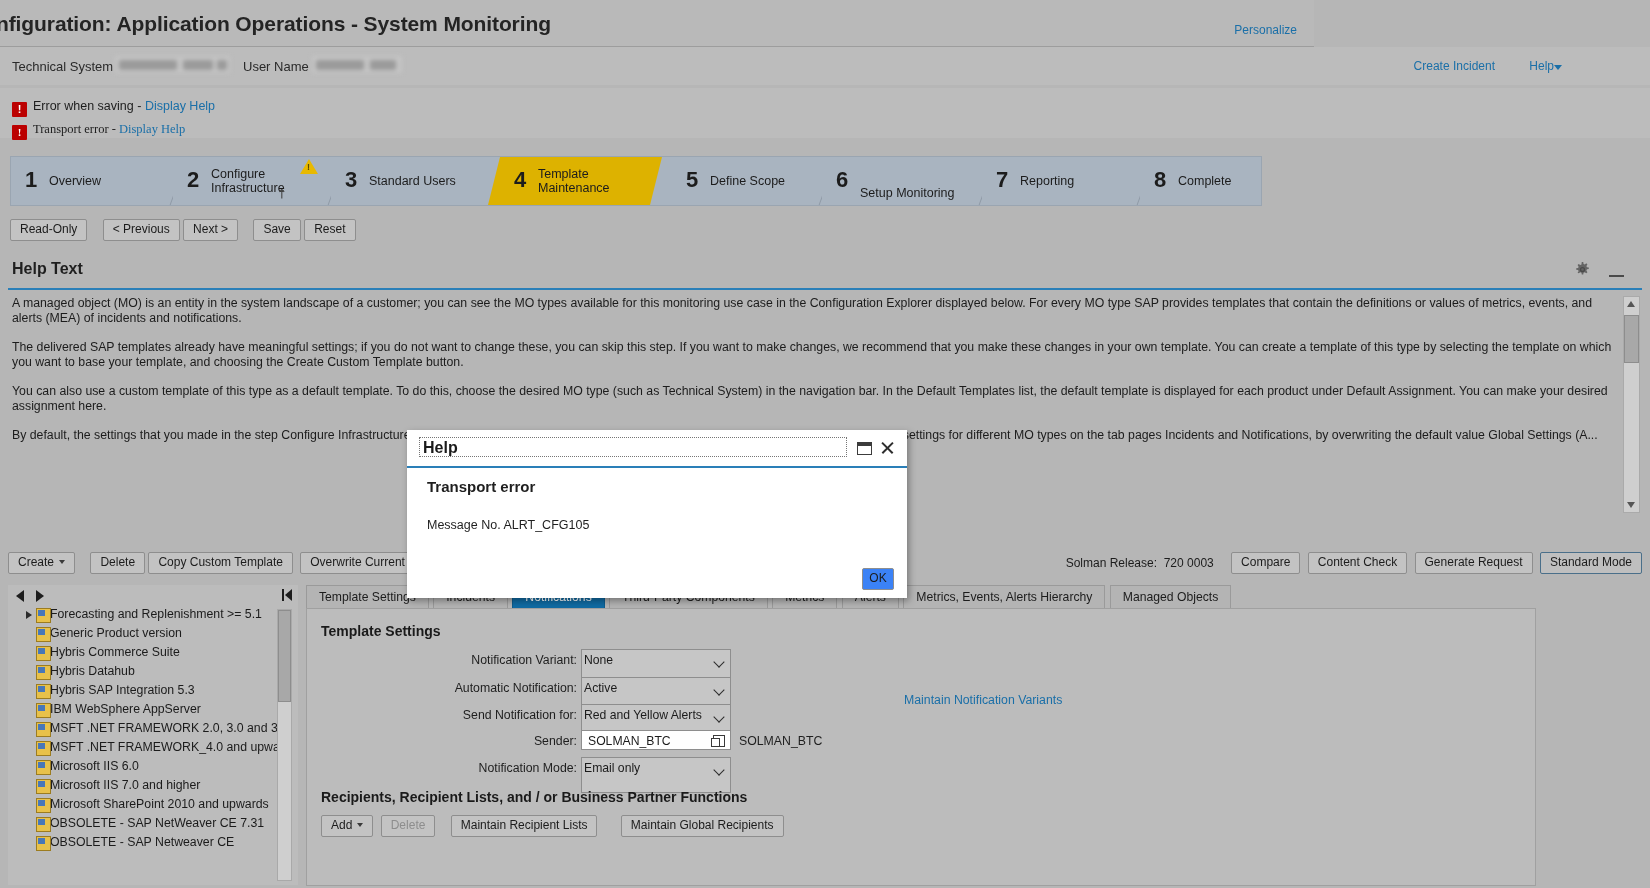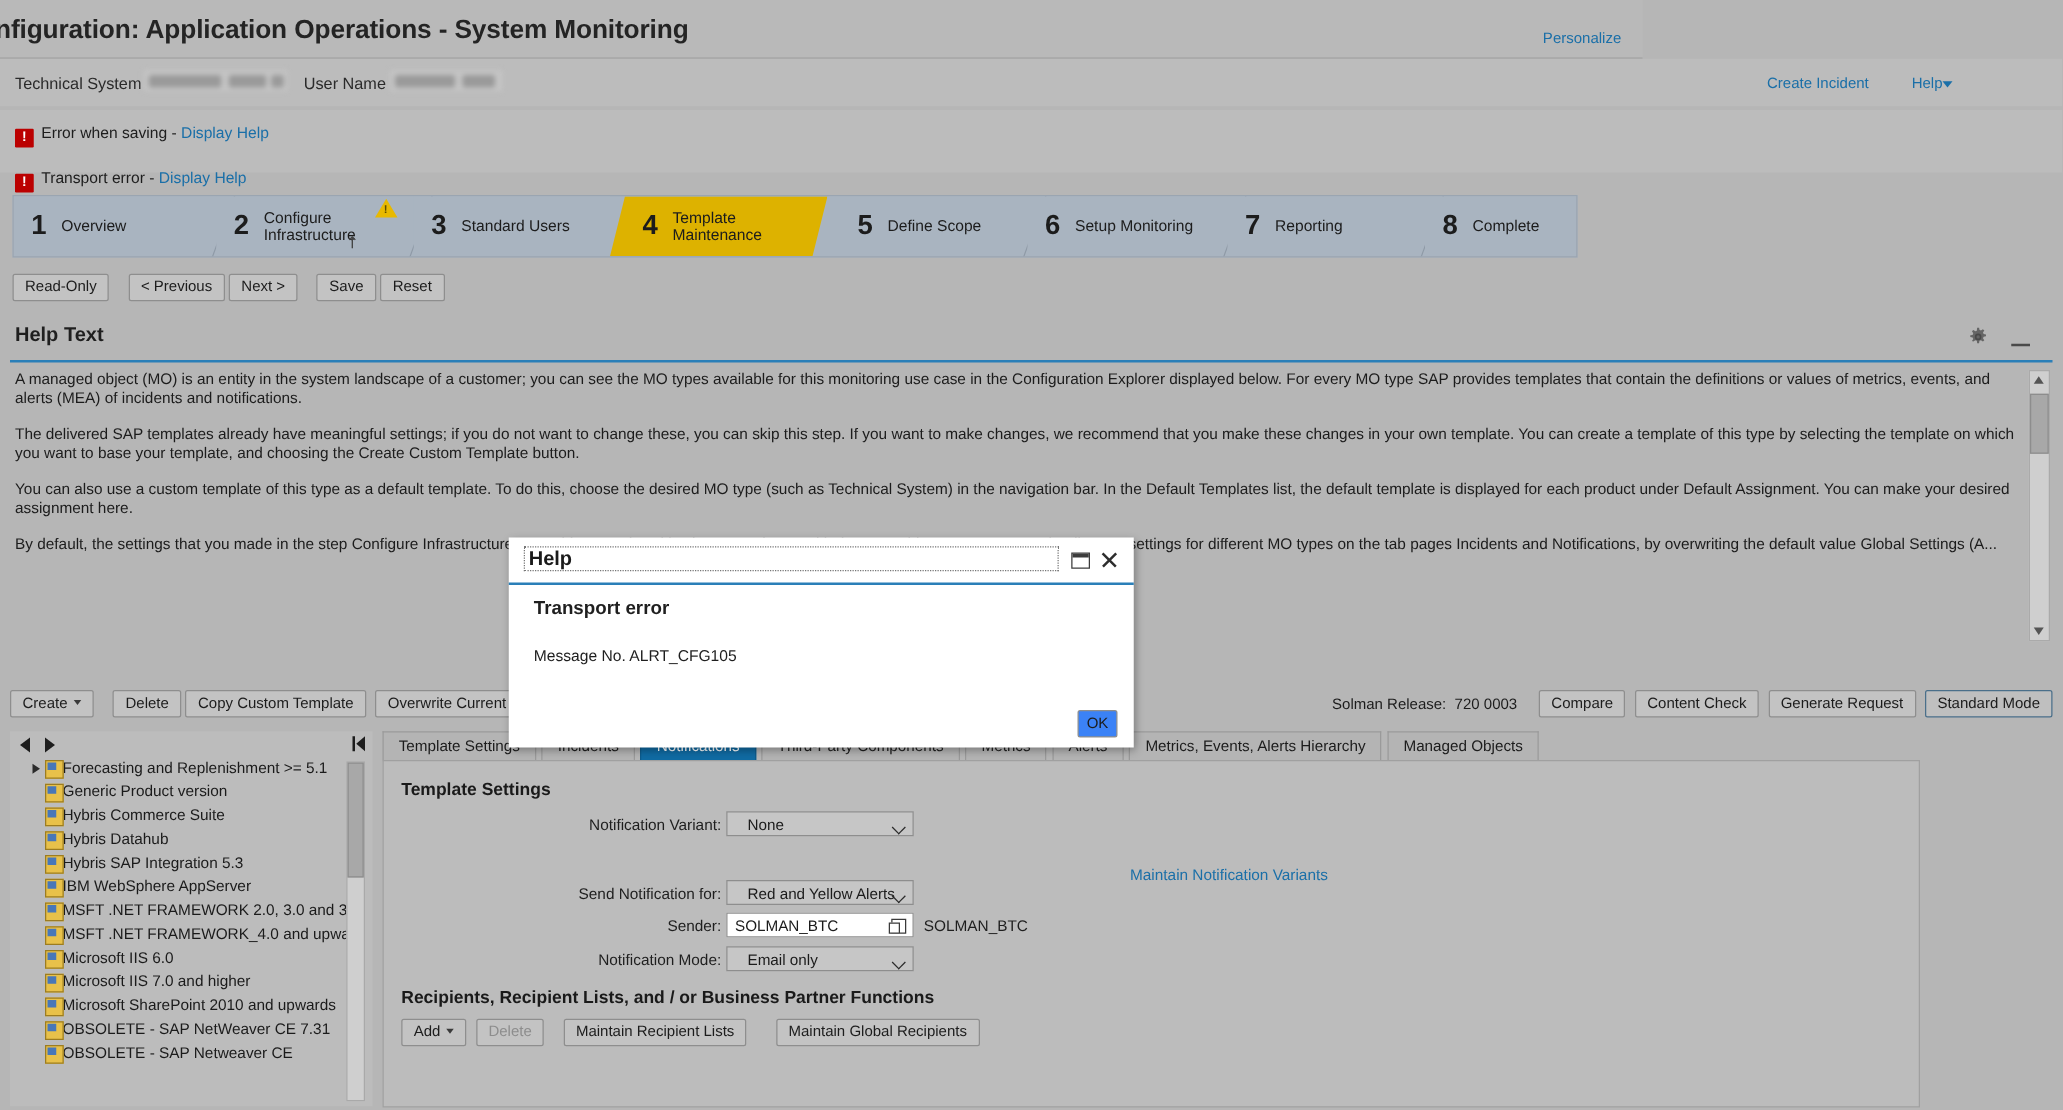--- a/index.html
+++ b/index.html
@@ -503,27 +503,27 @@
     position: absolute;
     right: 0; top: 4px;
     font-size: 12.3px;
     color: #1e1e1e;
     white-space: nowrap;
     text-align: right;
   }
   .selectbox {
     position: absolute;
     left: 0; top: 0;
-    width: 150px; height: 20px;
+    width: 150px; height: 36px;
     background: #c6c6c6;
     border: 1px solid #8e8e8e;
     font-size: 12.2px;
     color: #1b1b1b;
     line-height: 20px;
-    padding-left: 16px;
+    padding-left: 2px;
     cursor: pointer;
     box-sizing: border-box;
   }
   .selectbox .chev {
     position: absolute;
     right: 7px; top: 8px;
     width: 7px; height: 7px;
     border-left: 1.6px solid #2b2b2b;
     border-bottom: 1.6px solid #2b2b2b;
     transform: rotate(-45deg);
@@ -676,21 +676,21 @@
     <div class="help-link">Help</div>
     <div class="help-arrow"></div>
   </div>
 
   <div class="messages">
     <div class="msgrow" style="top:11px;">
       <span class="erricon">!</span><span>Error when saving</span>
       <span>-</span>
       <a>Display Help</a>
     </div>
-    <div class="msgrow" style="top:47px;">
+    <div class="msgrow" style="top:34px;font-family:Liberation Serif, serif;">
       <span class="erricon">!</span><span>Transport error</span>
       <span>-</span>
       <a>Display Help</a>
     </div>
   </div>
 
   <div class="roadmap">
     <div class="rstep" style="left:0px; width:162px;">
       <div class="skew"></div>
       <div class="num">1</div>
@@ -715,21 +715,21 @@
     </div>
     <div class="rstep" style="left:651px; width:160px;">
       <div class="skew"></div>
       <div class="num" style="left:24px;">5</div>
       <div class="txt single" style="left:48px;">Define Scope</div>
       <div class="divider" style="right:-6px;"></div>
     </div>
     <div class="rstep" style="left:811px; width:160px;">
       <div class="skew"></div>
       <div class="num">6</div>
-      <div class="txt single" style="width:120px;">Setup Monitoring</div>
+      <div class="txt single" style="width:120px;margin-top:12px;">Setup Monitoring</div>
       <div class="divider" style="right:-6px;"></div>
     </div>
     <div class="rstep" style="left:971px; width:158px;">
       <div class="skew"></div>
       <div class="num">7</div>
       <div class="txt single">Reporting</div>
       <div class="divider" style="right:-6px;"></div>
     </div>
     <div class="rstep" style="left:1129px; width:121px;">
       <div class="skew"></div>
@@ -828,20 +828,24 @@
     </div>
     <div class="panelbody">
       <div class="sectitle" style="left:14px; top:14px;">Template Settings</div>
 
       <div class="frow" style="left:136px; top:40px; width:420px;">
         <span class="flabel" style="right:286px;">Notification Variant:</span>
         <div class="selectbox" style="left:138px;"><span>None</span><span class="chev"></span></div>
       </div>
       <div class="bluelink" style="left:597px; top:84px;">Maintain Notification Variants</div>
 
+      <div class="frow" style="left:136px; top:68px; width:420px;">
+        <span class="flabel" style="right:286px;">Automatic Notification:</span>
+        <div class="selectbox" style="left:138px;"><span>Active</span><span class="chev"></span></div>
+      </div>
 
       <div class="frow" style="left:136px; top:95px; width:420px;">
         <span class="flabel" style="right:286px;">Send Notification for:</span>
         <div class="selectbox" style="left:138px;"><span>Red and Yellow Alerts</span><span class="chev"></span></div>
       </div>
 
       <div class="frow" style="left:136px; top:121px; width:420px;">
         <span class="flabel" style="right:286px;">Sender:</span>
         <div class="textinput" style="left:138px;"><span>SOLMAN_BTC</span><span class="f4icon"></span></div>
         <span class="sidetext" style="left:296px; top:4px;">SOLMAN_BTC</span>

